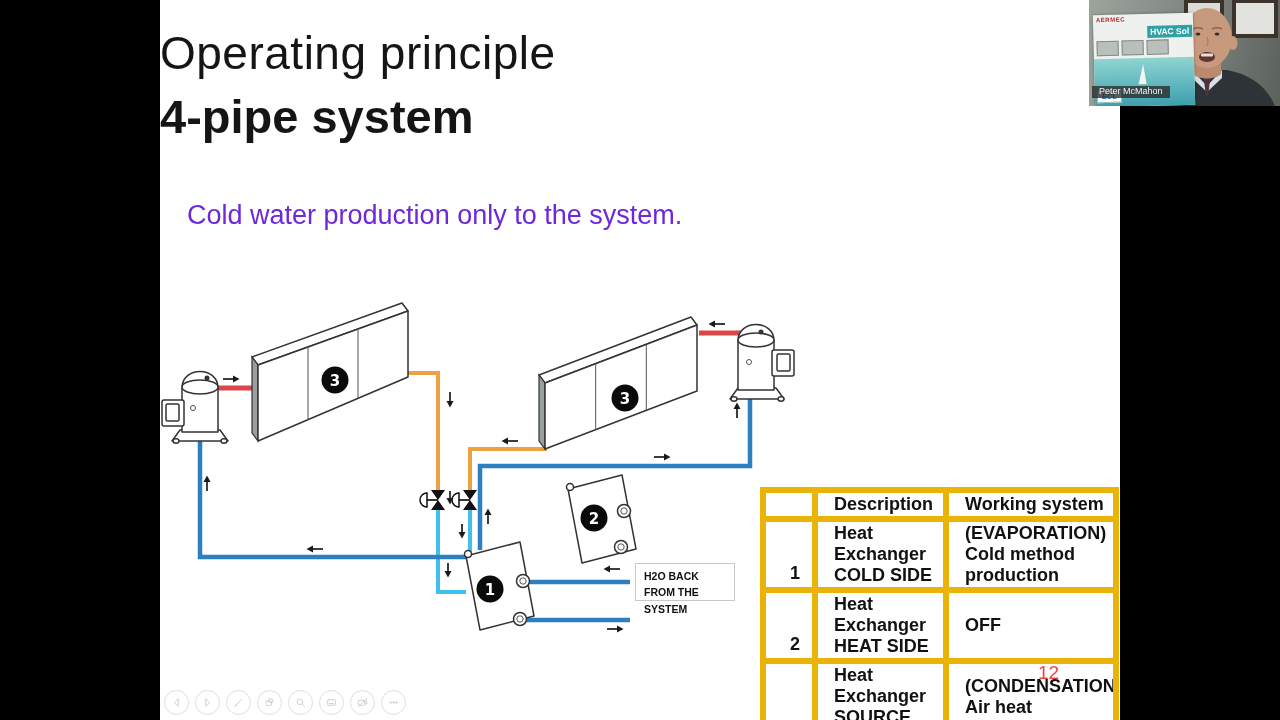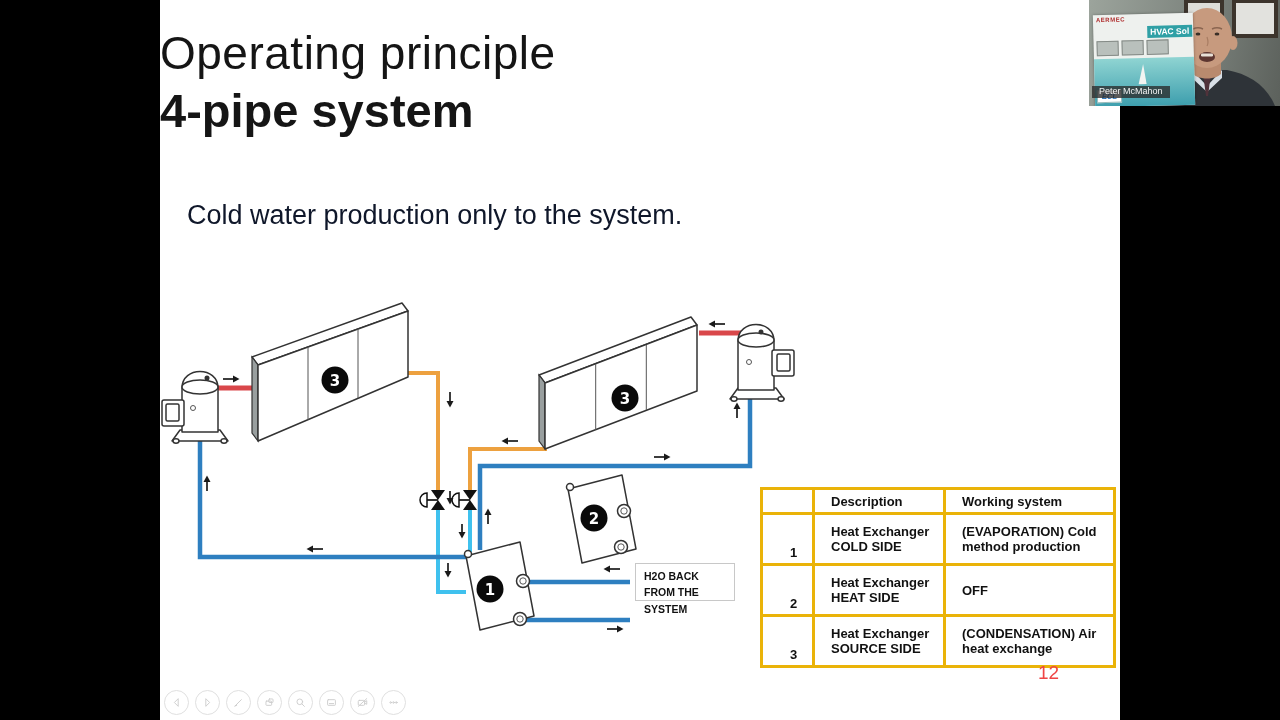--- a/index.html
+++ b/index.html
@@ -3,44 +3,44 @@
 <meta charset="utf-8">
 <style>
   html,body{margin:0;padding:0;width:1280px;height:720px;background:#000;overflow:hidden;
     font-family:"Liberation Sans",sans-serif;position:relative}
   .letterbox{position:absolute;top:0;height:720px;background:#000}
   #bar-left{left:0;width:160px}
   #bar-right{left:1120px;width:160px}
   .slide{position:absolute;left:160px;top:0;width:960px;height:720px;background:#fff}
   .title-block{position:absolute;top:26px;left:0;width:100%;text-align:left;color:#151515}
   .title-line1{font-size:46px;font-weight:400;letter-spacing:.5px}
-  .title-line2{font-size:47px;font-weight:700;margin-top:3px}
-  .subtitle{position:absolute;top:200px;left:27px;font-size:27px;color:#0f172a}
+  .title-line2{font-size:47px;font-weight:700;margin-top:9px}
+  .subtitle{position:absolute;top:200px;left:27px;font-size:27px;color:#6d28d9}
   .eer{position:absolute;left:736px;top:300px;font-size:60px;font-weight:700;letter-spacing:4px;
     color:#f1ecd7;-webkit-text-stroke:2.2px #4a7ab2;text-shadow:2px 3px 3px rgba(130,155,190,.45)}
   svg.diagram{position:absolute;left:0;top:0;width:960px;height:720px}
   .pipe{fill:none}
   .pipe-red{stroke:var(--discharge-red,#d9474a);stroke-width:5}
   .pipe-orange{stroke:var(--liquid-orange,#eda13f);stroke-width:4}
   .pipe-blue{stroke:var(--suction-blue,#2e7fc0);stroke-width:4.5}
   .pipe-cyan{stroke:var(--water-cyan,#3fc1ee);stroke-width:4}
   .comp{fill:#fff;stroke:#333;stroke-width:1.5;stroke-linejoin:round}
   .thin{fill:none;stroke:#555;stroke-width:1}
   .arrow-l{stroke:#1a1a1a;stroke-width:1.7;fill:none}
   .arrow-h{fill:#1a1a1a;stroke:none}
   .lblc{fill:#0a0a0a}
   .lblt{fill:#fff;font-size:15px;font-weight:700;text-anchor:middle;font-family:"DejaVu Sans",sans-serif}
   .h2o-box{position:absolute;width:100px;box-sizing:border-box;border:1px solid #c8c8c8;background:#fff;
     font-size:10.5px;font-weight:700;line-height:1.55;padding:4px 2px 2px 8px;color:#111}
   #h2o-back{left:475px;top:563px;height:38px}
   #h2o-to{left:475px;top:602px;height:38px}
   table.info-table{position:absolute;left:600px;top:487px;width:353px;border-collapse:collapse;
     background:#fff;color:#111;table-layout:fixed;border:2px solid #2f2f2f}
-  .info-table th,.info-table td{border:3px solid #eab308;padding:1px 4px 1px 16px;
-    font-size:13px;font-weight:700;overflow:hidden}
+  .info-table th,.info-table td{border:6px solid #eab308;padding:1px 4px 1px 16px;
+    font-size:18px;font-weight:700;overflow:hidden}
   .info-table th{height:20px;text-align:left}
   .info-table td{height:44px;vertical-align:middle}
   .col-num{width:52px}.col-desc{width:131px}.col-method{width:170px}
   td.num{vertical-align:bottom;text-align:center;padding-bottom:3px}
   .page-number{position:absolute;left:878px;top:662px;font-size:19px;color:#ef4444}
   .toolbar{position:absolute;left:4px;top:690px;display:flex;gap:6px}
   .tbtn{width:25px;height:25px;border-radius:50%;border:1.2px solid #e0e0e0;background:#fff;
     display:flex;align-items:center;justify-content:center;padding:0;box-sizing:border-box}
   .tbtn svg{stroke:#cccccc;fill:none;stroke-width:1.3;stroke-linejoin:round;stroke-linecap:round}
   .webcam{position:absolute;left:1089px;top:0;width:191px;height:106px;overflow:hidden;

